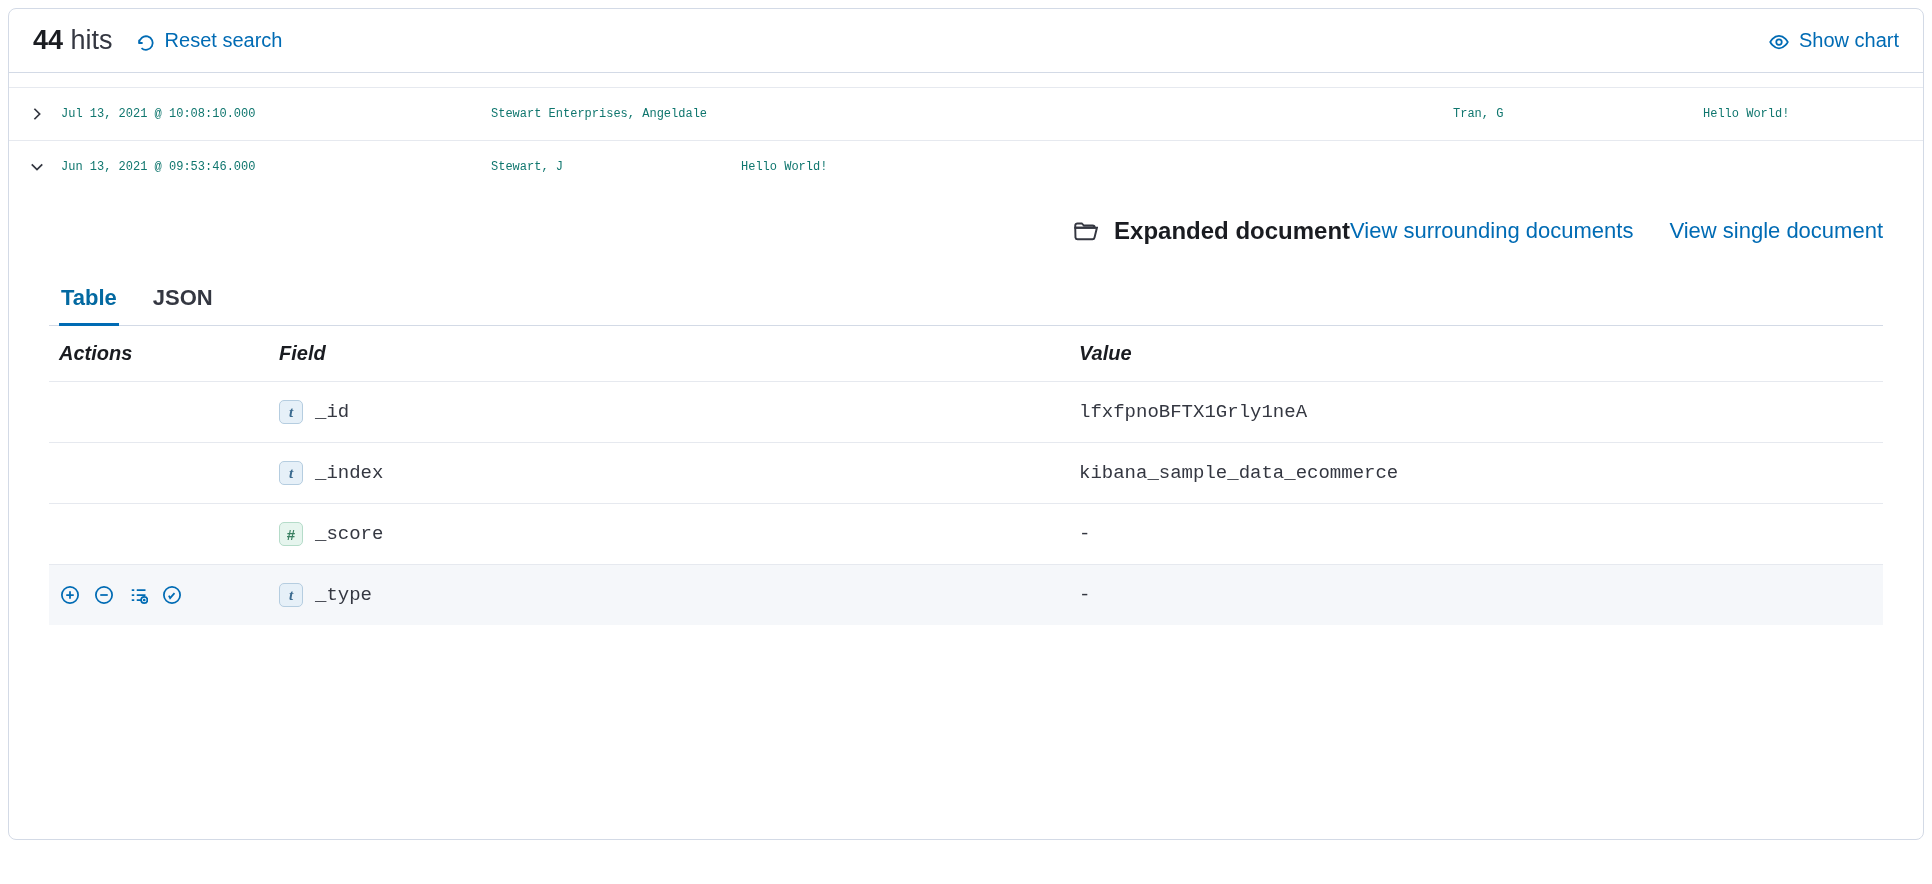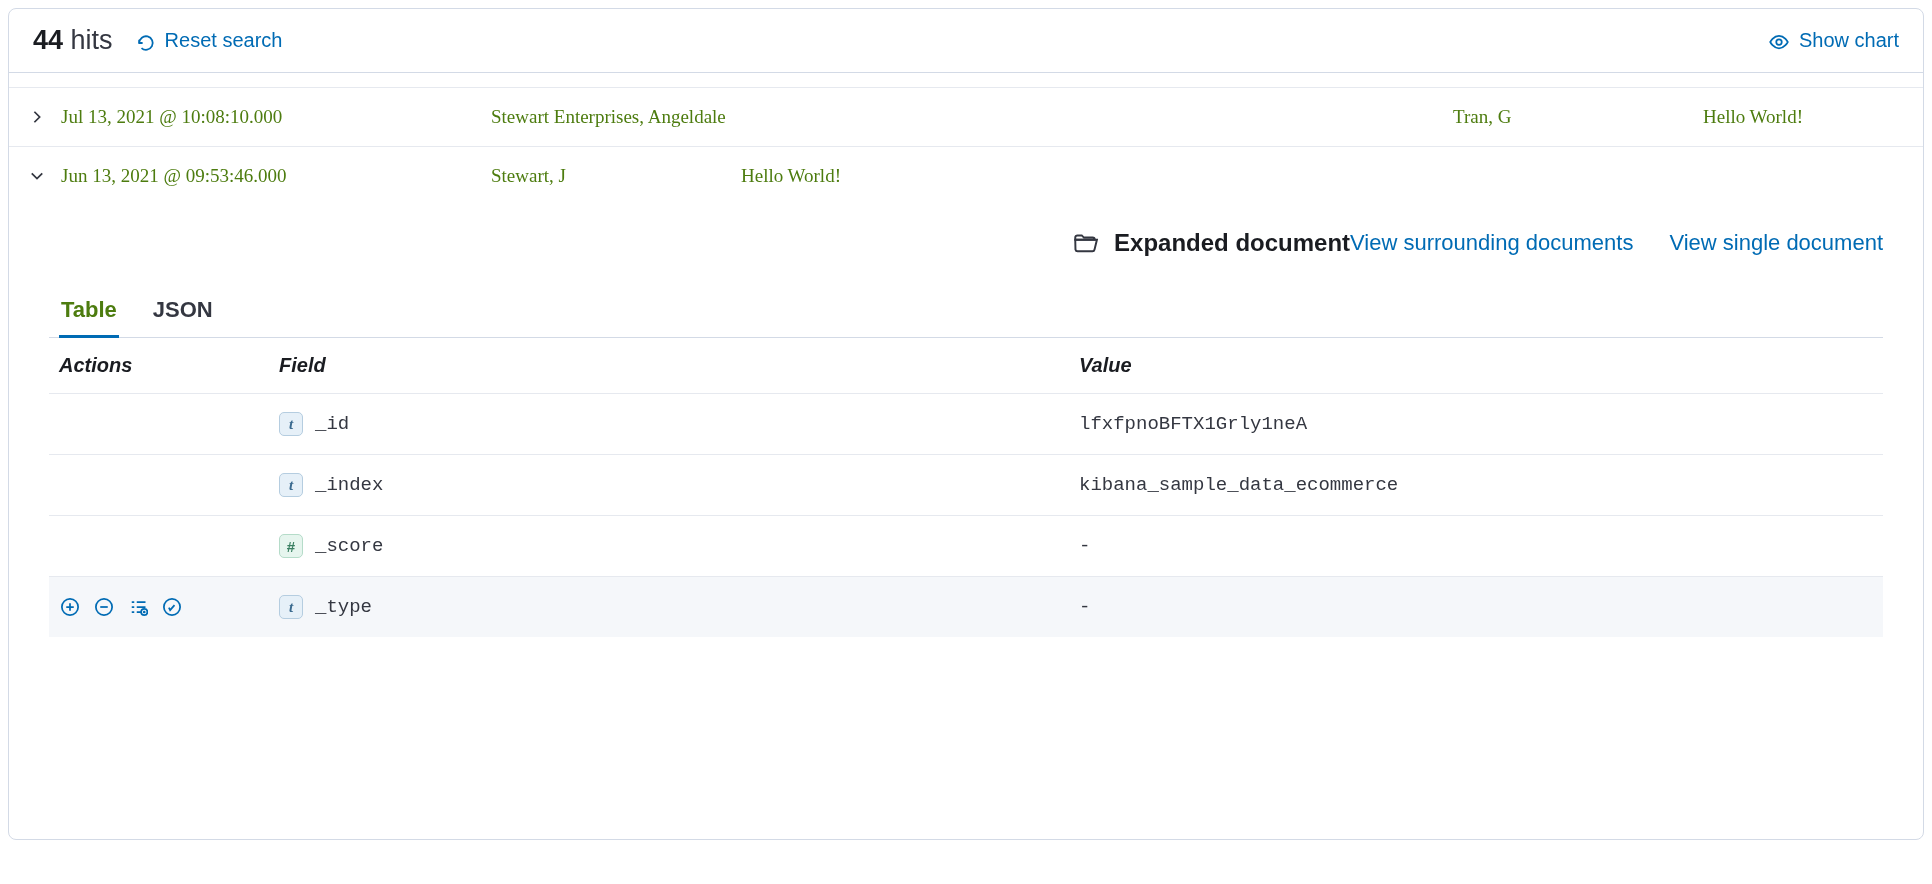--- a/index.html
+++ b/index.html
@@ -57,23 +57,23 @@
     .row:first-child { border-top: 1px solid #e6e9ef; margin-top: 14px; }
     .chevron {
       width: 16px; height: 16px;
       display: inline-flex; align-items: center; justify-content: center;
       cursor: pointer;
       color: #343741;
     }
     .row-cols {
       display: flex;
       flex: 1;
-      font-family: Liberation Serif, serif;
-      font-size: 19px;
-      color: #4d7c0f;
+      font-family: Liberation Mono, monospace;
+      font-size: 12px;
+      color: #0f766e;
     }
     .col-time { width: 430px; flex-shrink: 0; }
     .col-comp { flex: 1; }
     .col-name { width: 250px; flex-shrink: 0; }
     .col-msg { width: 200px; flex-shrink: 0; }
     .expanded {
       padding: 24px 40px 0 40px;
     }
     .expanded-header {
       display: flex;
@@ -104,21 +104,21 @@
     }
     .tab {
       padding: 10px 2px 12px 2px;
       font-size: 22px;
       font-weight: 600;
       cursor: pointer;
       color: #343741;
       border-bottom: 3px solid transparent;
       margin-bottom: -1px;
     }
-    .tab.active { color: #4d7c0f; border-bottom-color: #006bb4; }
+    .tab.active { color: #0369a1; border-bottom-color: #006bb4; }
     .field-table { width: 100%; border-collapse: collapse; }
     .field-table th {
       text-align: left;
       padding: 16px 10px;
       font-size: 20px;
       font-weight: 700;
       font-style: italic;
     }
     .field-table td {
       padding: 18px 10px;

